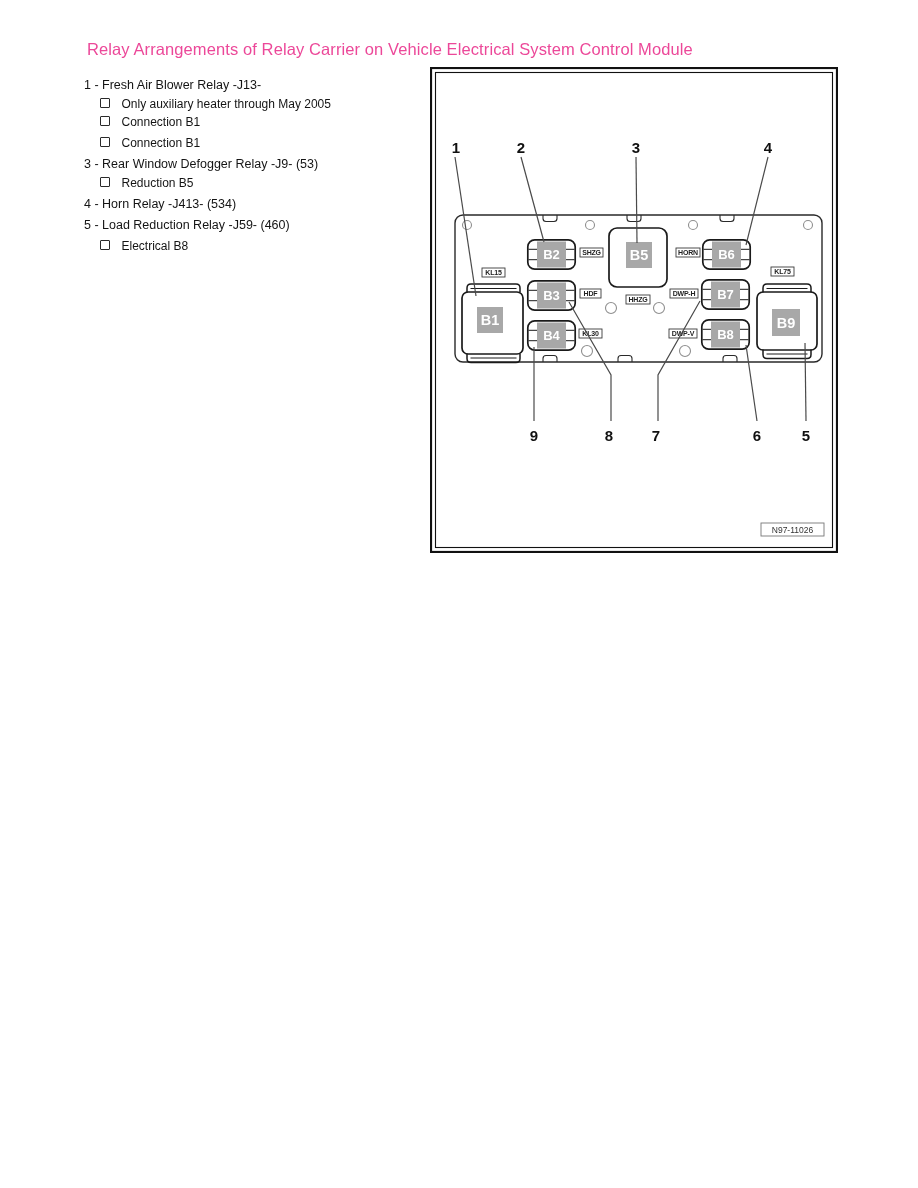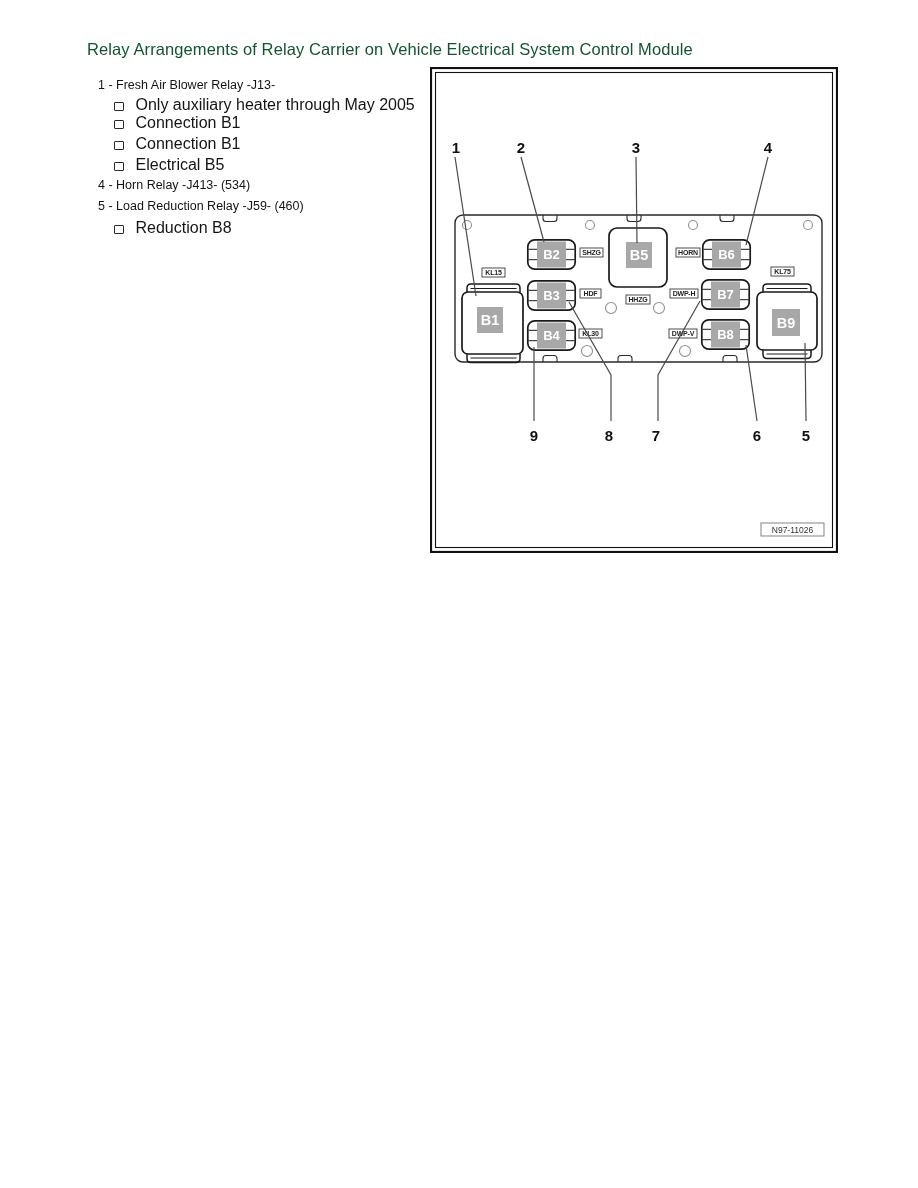--- a/index.html
+++ b/index.html
@@ -1,22 +1,22 @@
 <!DOCTYPE html>
 <html><head>
 <meta charset="utf-8">
 <style>
   html,body{margin:0;padding:0;background:#ffffff;}
   body{width:918px;height:1188px;position:relative;font-family:"Liberation Sans",sans-serif;color:#141414;}
   .page{position:absolute;inset:0;background:#fff;}
-  .doc-title{position:absolute;left:87px;top:40px;font-size:16.5px;font-weight:400;letter-spacing:0.1px;color:#14532d;white-space:nowrap;}
+  .doc-title{position:absolute;left:87px;top:40px;font-size:16.5px;font-weight:400;letter-spacing:0.1px;color:#ec4899;white-space:nowrap;}
   .relay-list{position:absolute;left:84px;top:79px;width:360px;}
-  .relay-item{margin-bottom:8px;margin-left:14px;}
+  .relay-item{margin-bottom:8px;}
   .relay-heading{font-size:12.5px;line-height:13px;margin-bottom:6px;white-space:nowrap;}
-  .relay-note{font-size:16px;line-height:13px;padding-left:16px;display:flex;align-items:flex-end;white-space:nowrap;}
+  .relay-note{font-size:12px;line-height:13px;padding-left:16px;display:flex;align-items:flex-start;white-space:nowrap;}
   .relay-note + .relay-note{margin-top:5px;}
   .bullet-square{display:inline-block;width:7.5px;height:7.5px;border:1.3px solid #2a2a2a;border-radius:1px;margin-right:12px;flex:0 0 auto;}
   .diagram-wrap{position:absolute;left:430px;top:67px;width:408px;height:486px;}
   svg text{font-family:"Liberation Sans",sans-serif;}
   .frame-outer{fill:#fff;stroke:#111;stroke-width:2.2;}
   .frame-inner{fill:none;stroke:#111;stroke-width:1.1;}
   .carrier{fill:#fff;stroke:#2a2a2a;stroke-width:1.4;}
   .notch{fill:none;stroke:#2a2a2a;stroke-width:1.1;}
   .hole{fill:none;stroke:#8f8f8f;stroke-width:1.1;}
   .rbox{fill:#fff;stroke:#1a1a1a;stroke-width:1.7;}
@@ -53,35 +53,36 @@
           <span>Connection B1</span>
         </div>
     </div>
     <div class="relay-item">
       <div class="relay-note">
           <span class="bullet-square"></span>
           <span>Connection B1</span>
         </div>
     </div>
     <div class="relay-item">
-      <div class="relay-note">
-          <span class="bullet-square"></span>
-          <span>Electrical B5</span>
+      <div class="relay-heading">3 - Rear Window Defogger Relay -J9- (53)</div>
+      <div class="relay-note">
+          <span class="bullet-square"></span>
+          <span>Reduction B5</span>
         </div>
     </div>
     <div class="relay-item">
       <div class="relay-heading">4 - Horn Relay -J413- (534)</div>
     </div>
     <div class="relay-item">
       <div class="relay-heading">5 - Load Reduction Relay -J59- (460)</div>
     </div>
     <div class="relay-item">
       <div class="relay-note">
           <span class="bullet-square"></span>
-          <span>Reduction B8</span>
+          <span>Electrical B8</span>
         </div>
     </div>
   </div>
 
   <div class="diagram-wrap">
   <svg width="408" height="486" viewBox="0 0 408 486">
     <defs>
       <g id="relay-small">
         <rect class="rbox" x="0.8" y="0.8" width="47.4" height="29.4" rx="7"></rect>
         <line class="rline" x1="1.5" y1="10.3" x2="10" y2="10.3"></line>

